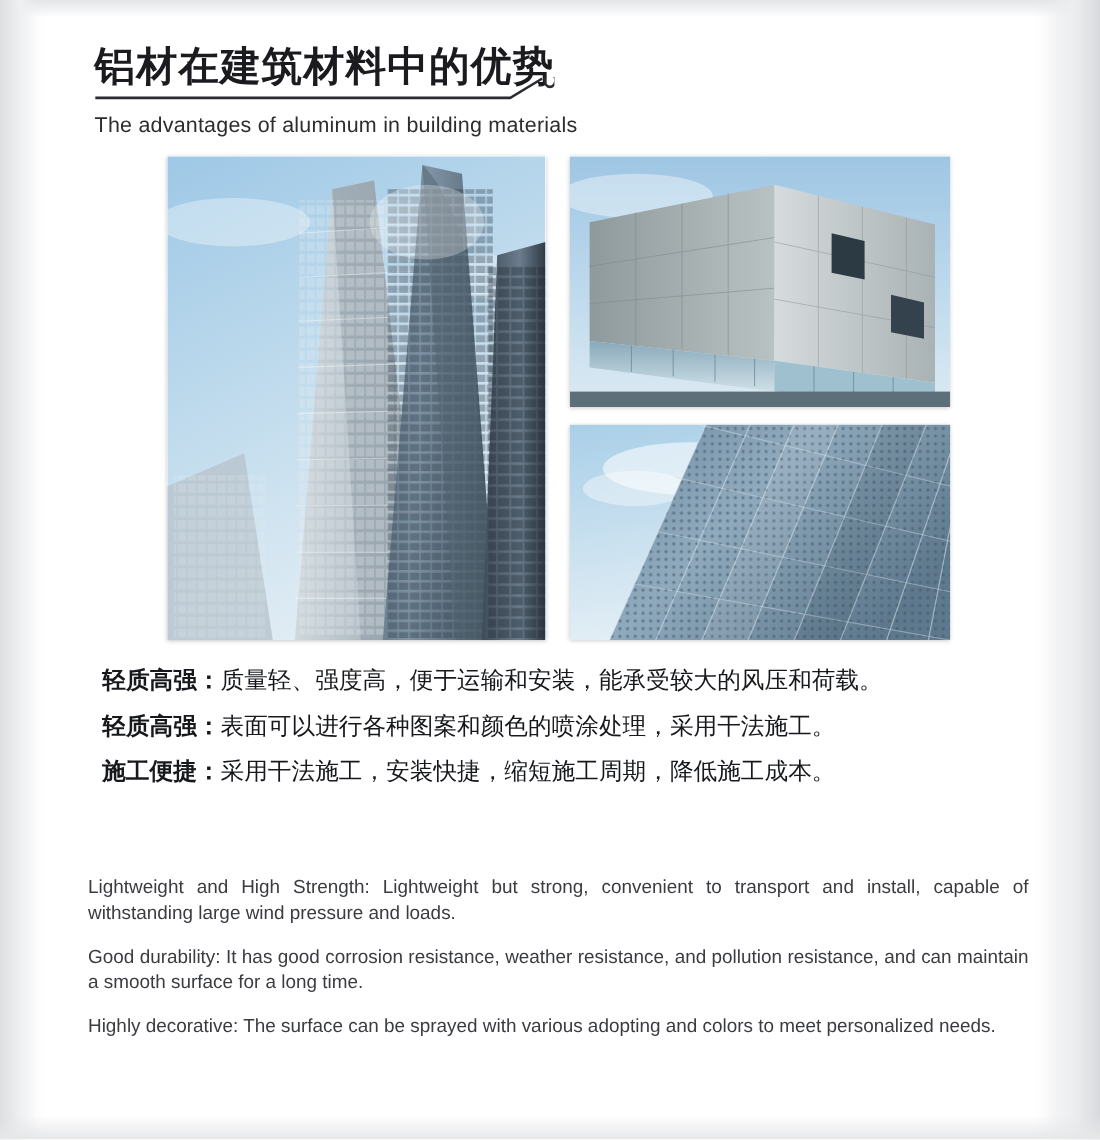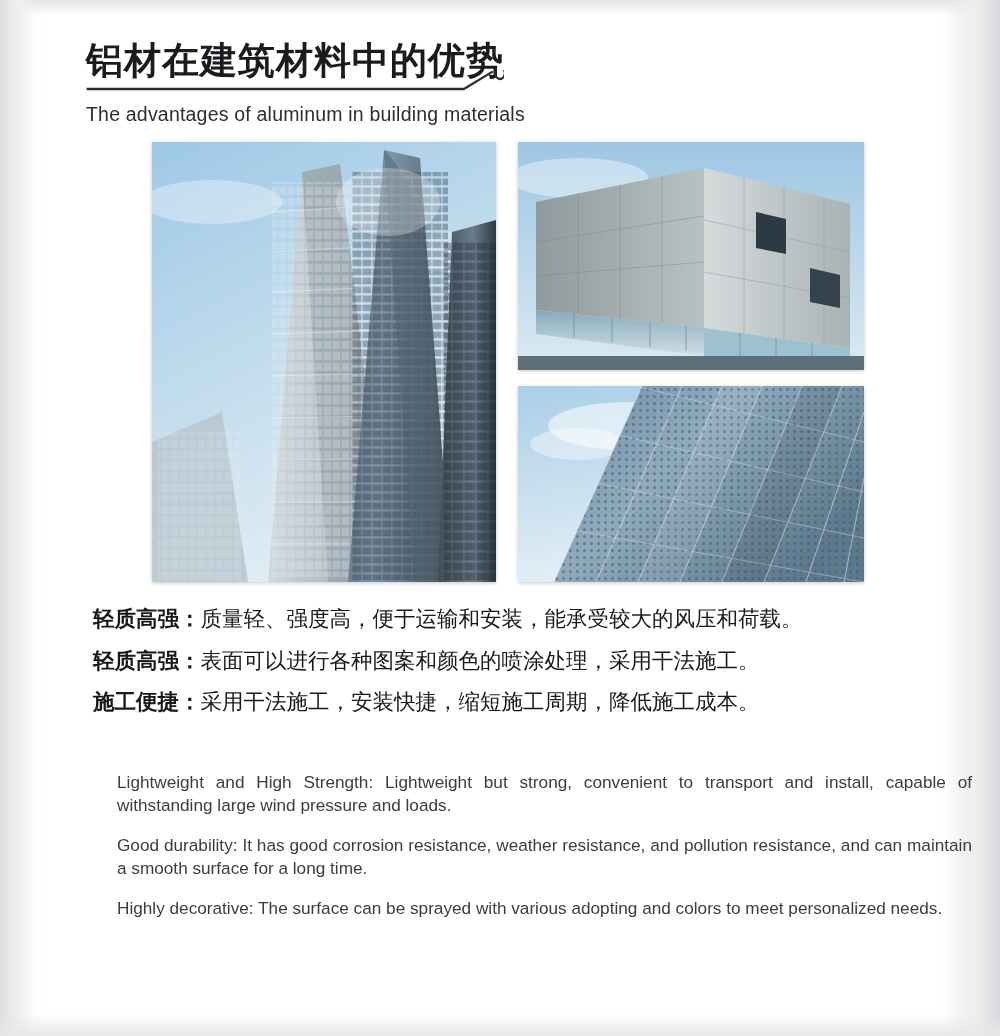--- a/index.html
+++ b/index.html
@@ -123,23 +123,22 @@
     font-weight: bold;
   }
   .cn-item .body {
     font-weight: normal;
   }
 
   
   .en-list {
     position: absolute;
     left: 80px;
-    top: 754px;
+    top: 778px;
     width: 855px;
-    margin-left: 37px;
   }
   .en-para {
     font-family: "Liberation Sans", sans-serif;
     font-size: 17.2px;
     line-height: 1.33;
     color: #3a3c40;
     text-align: justify;
     margin-bottom: 13px;
   }
 </style>

